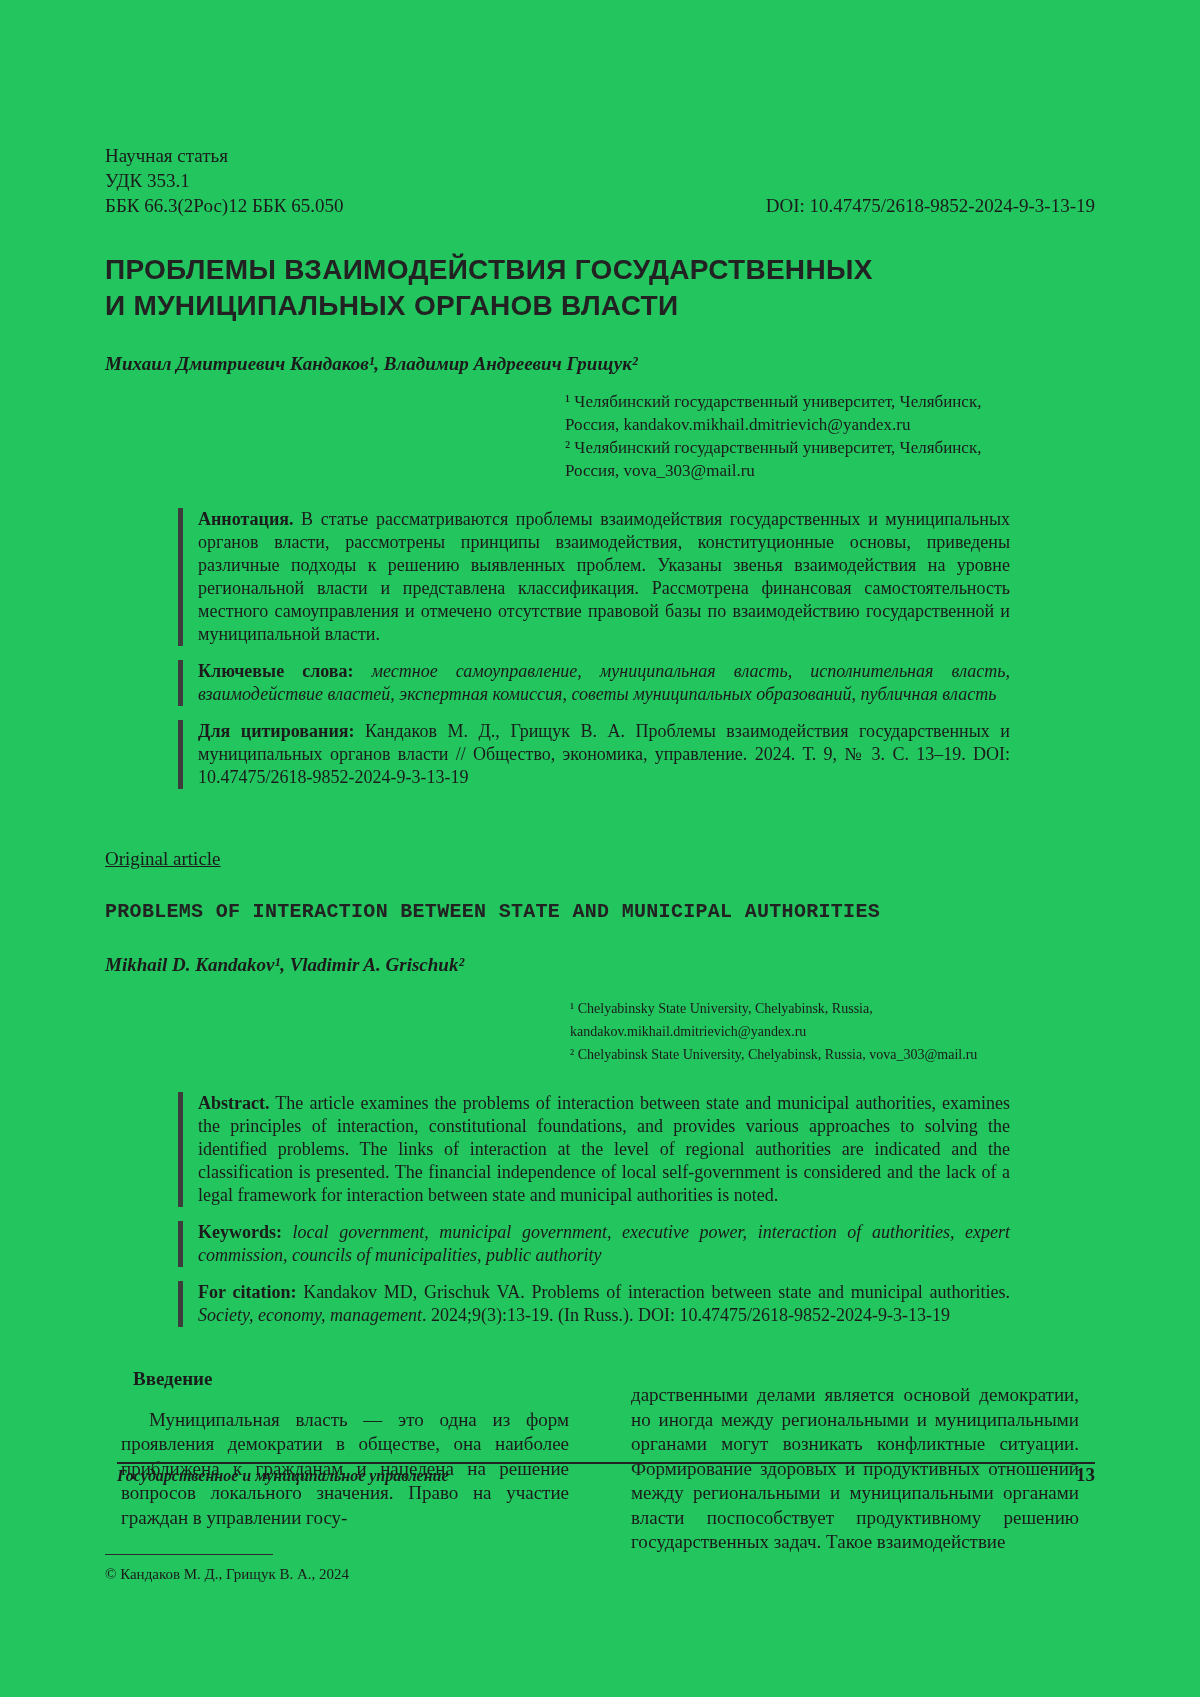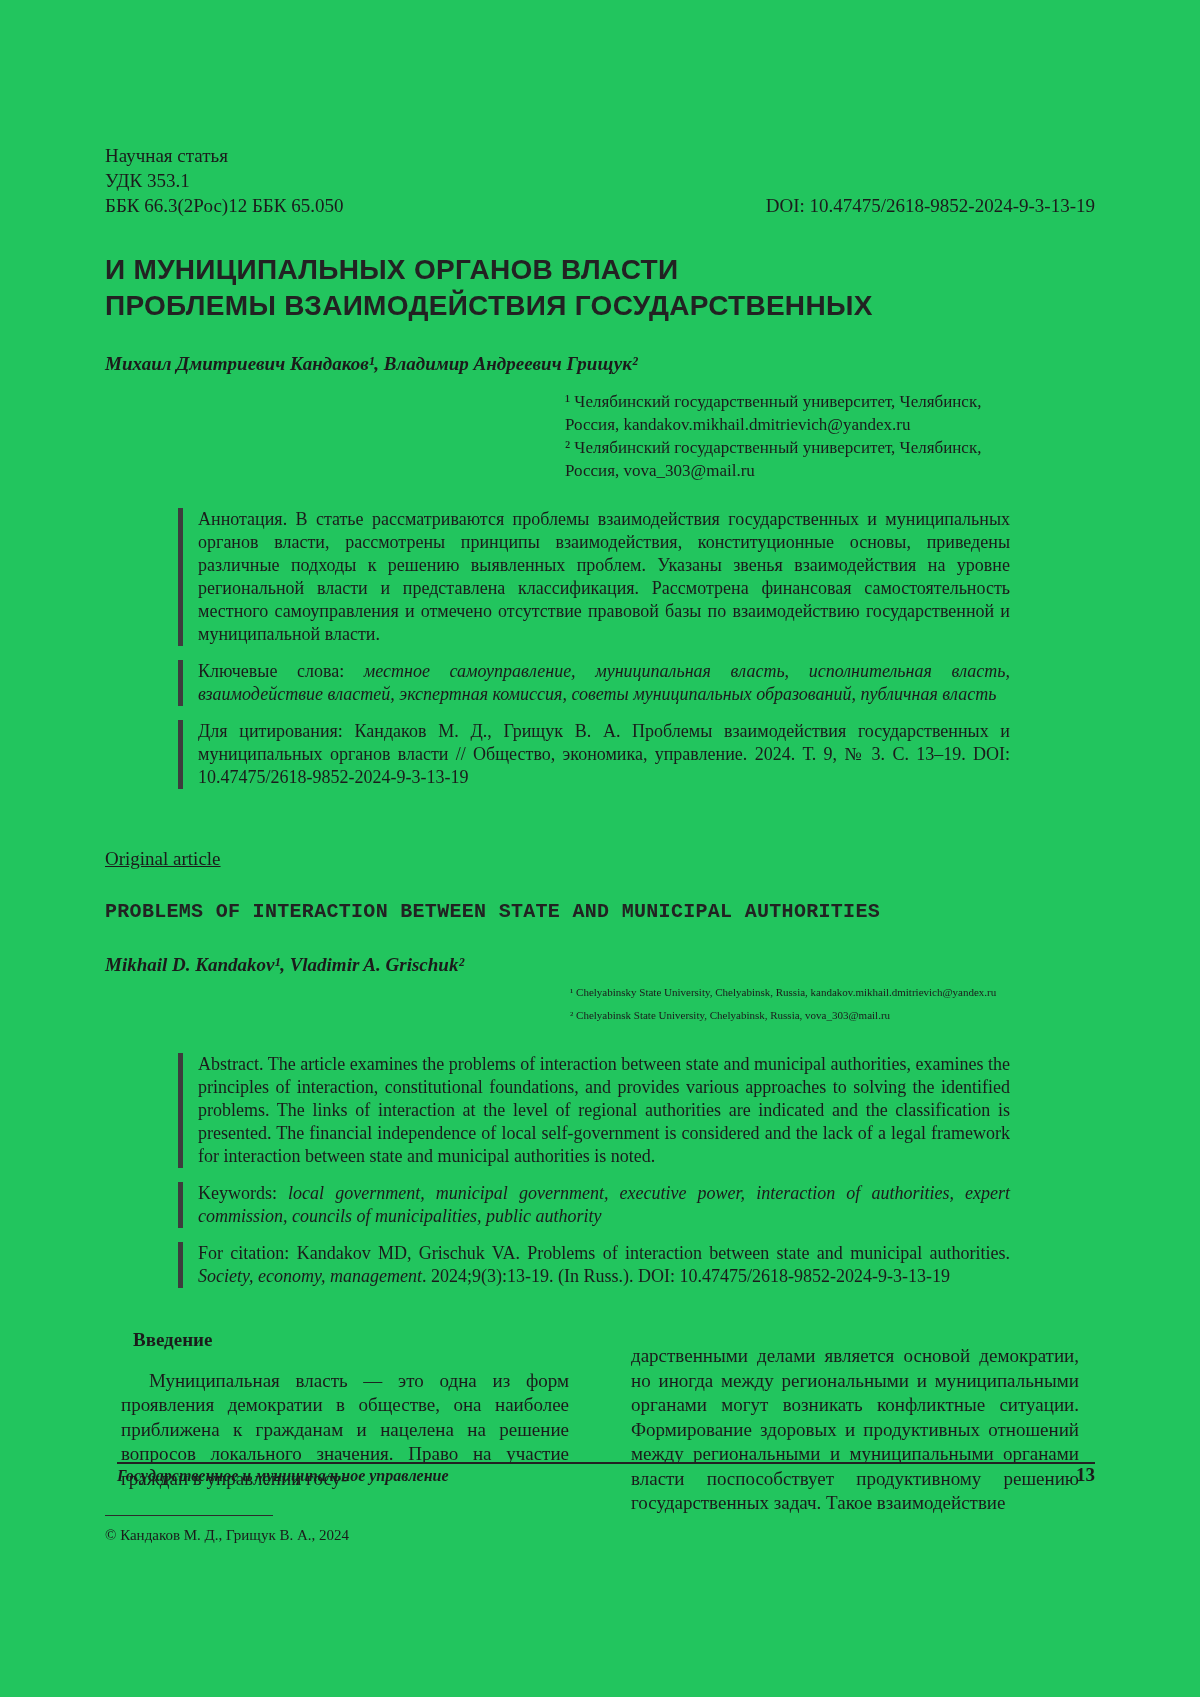--- a/index.html
+++ b/index.html
@@ -55,43 +55,43 @@
 
   .abstract-group { margin: 26px 85px 0 73px; }
   .abstract-block {
     border-left: 5px solid #3d3d3d;
     padding-left: 15px;
     font-size: 18px;
     line-height: 23px;
     text-align: justify;
     margin: 0 0 14px 0;
   }
-  .label { font-weight: 400; }
+  .label { font-weight: 700; }
   .italic { font-style: italic; }
 
   .section-label {
     margin-top: 58px;
     font-size: 19px;
     line-height: 24px;
     text-decoration: underline;
   }
   .en-title {
     margin-top: 28px;
     font-family: Liberation Mono, monospace;
     font-weight: 700;
     font-size: 20px;
     line-height: 26px;
     letter-spacing: 0.3px;
     color: #222222;
   }
   .en-affiliations {
-    margin-top: 4px;
+    margin-top: 20px;
     margin-left: 465px;
     max-width: 430px;
-    font-size: 11px;
+    font-size: 14px;
     line-height: 23px;
     overflow-wrap: break-word;
   }
 
   
   .columns {
     display: flex;
     gap: 30px;
     margin-top: 40px;
   }
@@ -141,22 +141,22 @@
   <div class="meta-row">
     <div class="meta-left">
       <div>Научная статья</div>
       <div>УДК 353.1</div>
       <div>ББК 66.3(2Рос)12 ББК 65.050</div>
     </div>
     <div class="meta-doi">DOI: 10.47475/2618-9852-2024-9-3-13-19</div>
   </div>
 
   <div class="ru-title">
+    <div>ПРОБЛЕМЫ ВЗАИМОДЕЙСТВИЯ ГОСУДАРСТВЕННЫХ</div>
     <div>И МУНИЦИПАЛЬНЫХ ОРГАНОВ ВЛАСТИ</div>
-    <div>ПРОБЛЕМЫ ВЗАИМОДЕЙСТВИЯ ГОСУДАРСТВЕННЫХ</div>
   </div>
 
   <div class="authors">Михаил Дмитриевич Кандаков¹, Владимир Андреевич Грищук²</div>
 
   <div class="affiliations">
     <div>¹ Челябинский государственный университет, Челябинск, Россия, kandakov.mikhail.dmitrievich@yandex.ru</div>
     <div>² Челябинский государственный университет, Челябинск, Россия, vova_303@mail.ru</div>
   </div>
 
   <div class="abstract-group">

